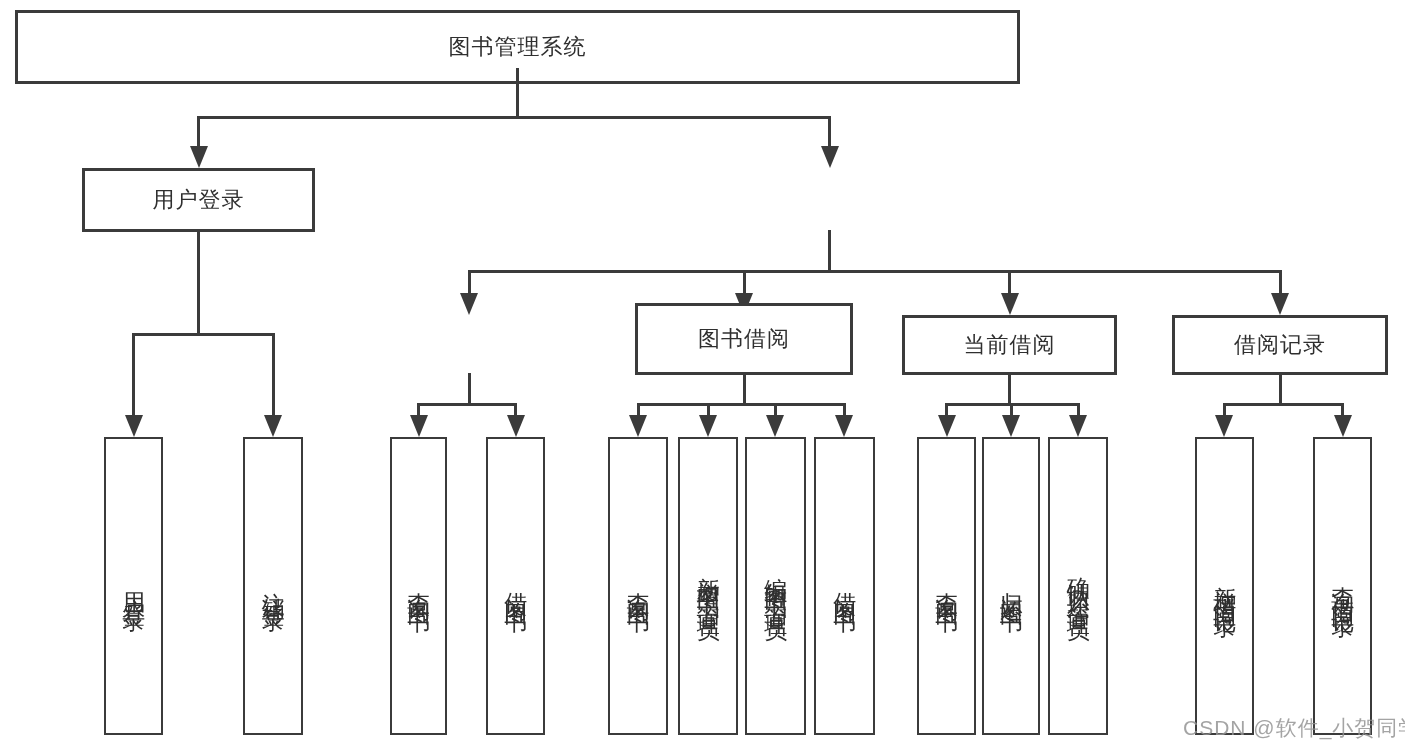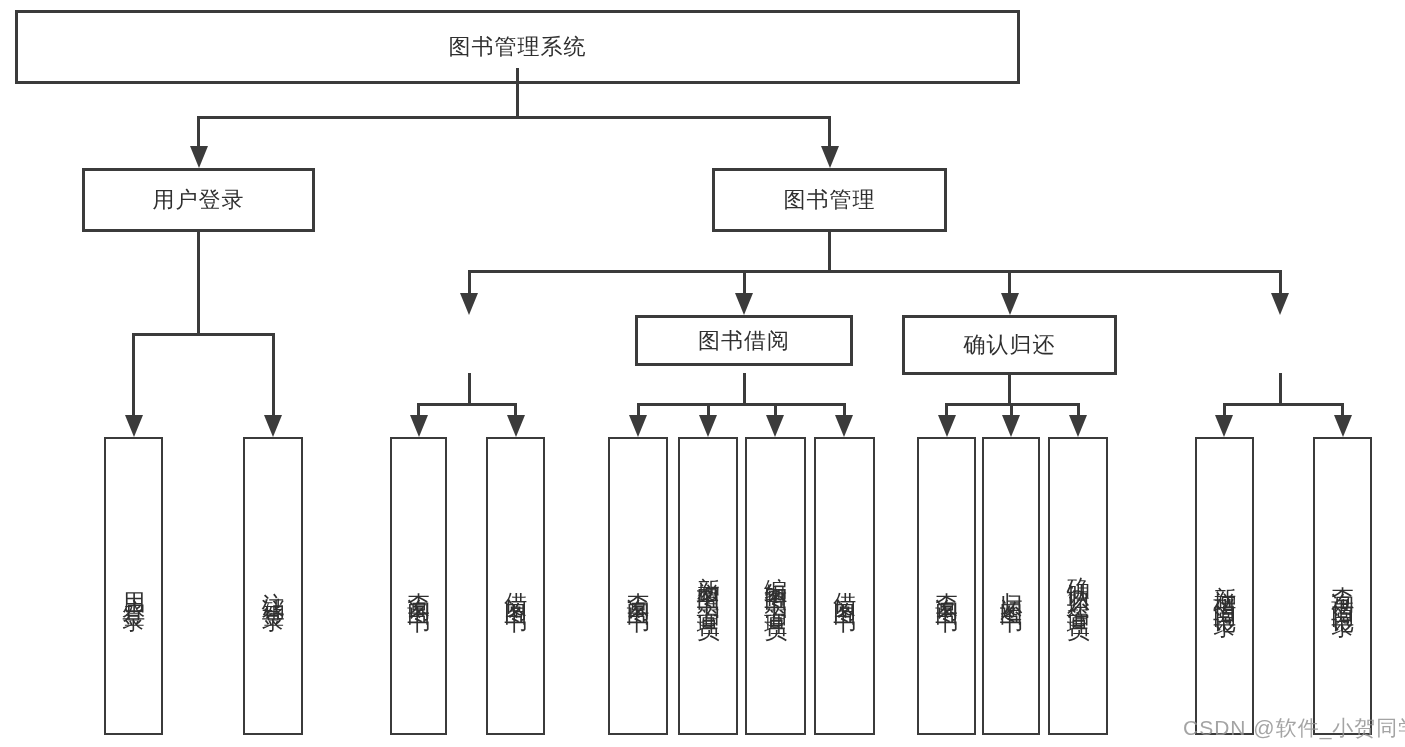--- a/index.html
+++ b/index.html
@@ -69,42 +69,42 @@
   <div class="box" style="left:15px; top:10px; width:1005px; height:74px;">图书管理系统</div>
 
   <div class="line" style="left:516px; top:68px;  width:3px;  height:51px;"></div>
   <div class="line" style="left:197px; top:116px; width:634px; height:3px;"></div>
   <div class="line" style="left:197px; top:116px; width:3px;  height:33px;"></div>
   <div class="line" style="left:828px; top:116px; width:3px;  height:33px;"></div>
   <div class="arr" style="left:190px; top:146px;"></div>
   <div class="arr" style="left:821px; top:146px;"></div>
 
   <div class="box" style="left:82px; top:168px; width:233px; height:64px;">用户登录</div>
-  <div class="box" style="left:712px; top:168px; width:235px; height:64px;">图书管理</div>
 
   <div class="line" style="left:197px; top:230px; width:3px;   height:105px;"></div>
   <div class="line" style="left:132px; top:333px; width:143px; height:3px;"></div>
   <div class="line" style="left:132px; top:333px; width:3px;   height:82px;"></div>
   <div class="line" style="left:272px; top:333px; width:3px;   height:82px;"></div>
   <div class="arr" style="left:125px; top:415px;"></div>
   <div class="arr" style="left:264px; top:415px;"></div>
 
   <div class="line" style="left:828px;  top:230px; width:3px;   height:43px;"></div>
   <div class="line" style="left:468px;  top:270px; width:814px; height:3px;"></div>
   <div class="line" style="left:468px;  top:270px; width:3px;   height:25px;"></div>
   <div class="line" style="left:743px;  top:270px; width:3px;   height:25px;"></div>
   <div class="line" style="left:1008px; top:270px; width:3px;   height:25px;"></div>
   <div class="line" style="left:1279px; top:270px; width:3px;   height:25px;"></div>
   <div class="arr" style="left:460px;  top:293px;"></div>
   <div class="arr" style="left:735px;  top:293px;"></div>
   <div class="arr" style="left:1001px; top:293px;"></div>
   <div class="arr" style="left:1271px; top:293px;"></div>
 
-  <div class="box" style="left:635px; top:315px; width:218px; height:51px;">图书借阅</div>
-  <div class="box" style="left:902px; top:315px; width:215px; height:60px;">确认归还</div>
+  <div class="box" style="left:635px; top:303px; width:218px; height:72px;">图书借阅</div>
+  <div class="box" style="left:902px; top:315px; width:215px; height:60px;">当前借阅</div>
+  <div class="box" style="left:1172px; top:315px; width:216px; height:60px;">借阅记录</div>
 
   <div class="line" style="left:468px; top:373px; width:3px;   height:33px;"></div>
   <div class="line" style="left:417px; top:403px; width:100px; height:3px;"></div>
   <div class="line" style="left:417px; top:403px; width:3px;   height:14px;"></div>
   <div class="line" style="left:514px; top:403px; width:3px;   height:14px;"></div>
   <div class="arr" style="left:410px; top:415px;"></div>
   <div class="arr" style="left:507px; top:415px;"></div>
 
   <div class="line" style="left:743px; top:373px; width:3px;   height:33px;"></div>
   <div class="line" style="left:637px; top:403px; width:209px; height:3px;"></div>

